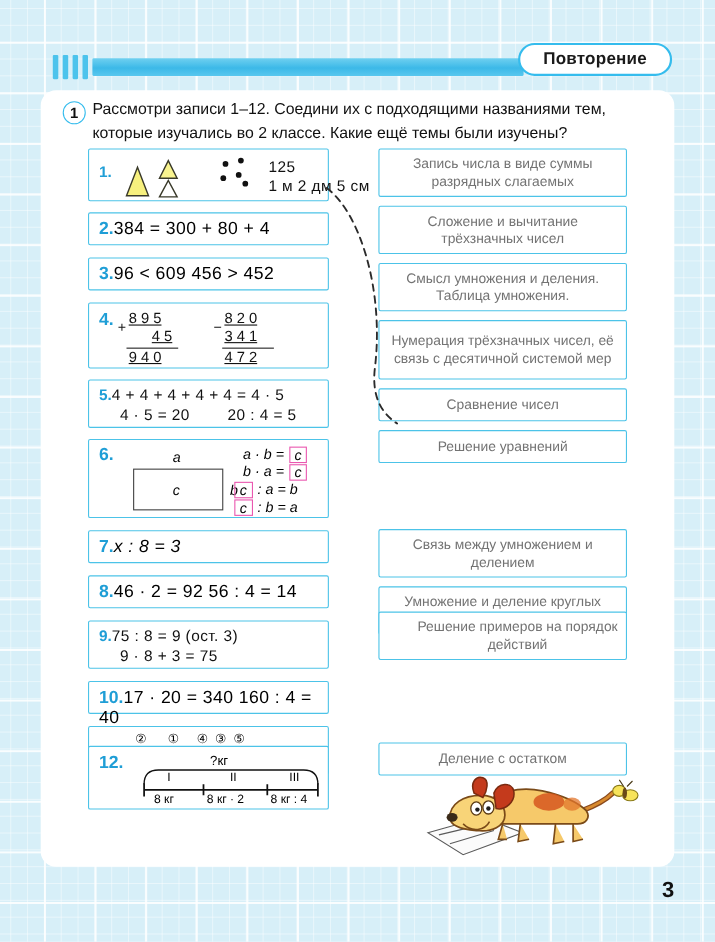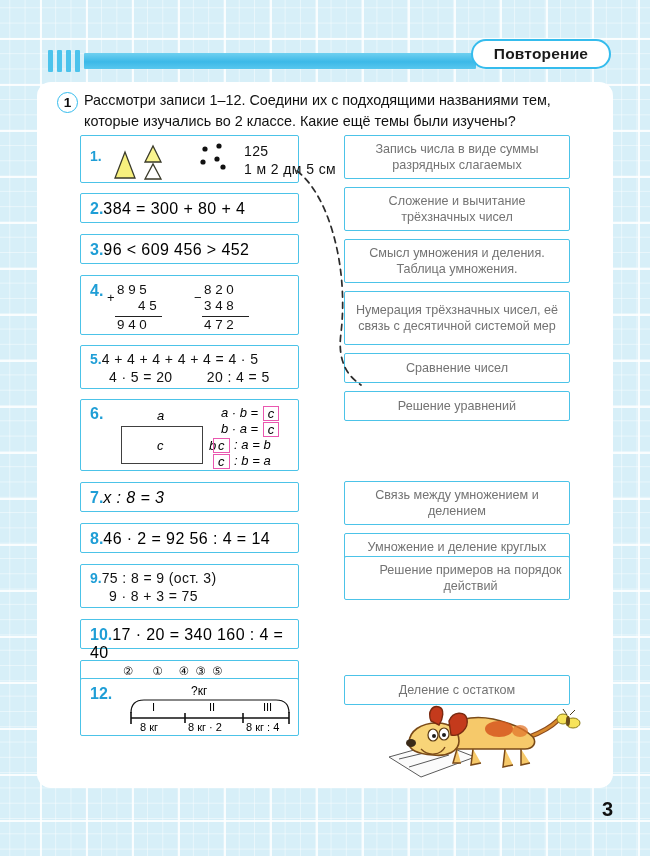--- a/index.html
+++ b/index.html
@@ -118,21 +118,21 @@
   #b2 { top: 111px; height: 30px; }
   #b2 .line { position: absolute; left: 9px; top: 6px; }
 
   
   #b3 { top: 152px; height: 30px; }
   #b3 .line { position: absolute; left: 9px; top: 6px; }
 
   
   #b4 { top: 193px; height: 60px; }
   #b4 .idx { position: absolute; left: 9px; top: 6px; }
-  .col-sum { position: absolute; font-size: 13.4px; color: #111; white-space: pre; }
+  .col-sum { position: absolute; font-size: 13.4px; color: #111; white-space: pre; text-decoration: underline; }
   .op-sign { position: absolute; font-size: 13px; color: #111; }
   .sumline { position: absolute; border-top: 1.3px solid #222; }
 
   
   #b5 { top: 263px; height: 44px; }
   #b5 .l1 { position: absolute; left: 9px; top: 5px; }
   #b5 .l2 { position: absolute; left: 28px; top: 23px; }
 
   
   #b6 { top: 317px; height: 72px; }
@@ -253,21 +253,21 @@
   <div class="lbox" id="b4">
     <span class="idx">4.</span>
     <span class="op-sign" style="left:26px; top:14px;">+</span>
     <span class="col-sum" style="left:36px; top:6px;">8 9 5</span>
     <span class="col-sum" style="left:57px; top:22px;">4 5</span>
     <div class="sumline" style="left:34px; top:40px; width:47px;"></div>
     <span class="col-sum" style="left:36px; top:41px;">9 4 0</span>
 
     <span class="op-sign" style="left:113px; top:14px;">−</span>
     <span class="col-sum" style="left:123px; top:6px;">8 2 0</span>
-    <span class="col-sum" style="left:123px; top:22px;">3 4 8</span>
+    <span class="col-sum" style="left:123px; top:22px;">3 4 1</span>
     <div class="sumline" style="left:121px; top:40px; width:47px;"></div>
     <span class="col-sum" style="left:123px; top:41px;">4 7 2</span>
   </div>
 
   <div class="lbox" id="b5">
     <span class="row l1"><span class="idx">5.</span><span class="math">4 + 4 + 4 + 4 + 4 = 4 · 5</span></span>
     <span class="row l2 math">4 · 5 = 20        20 : 4 = 5</span>
   </div>
 
   <div class="lbox" id="b6">

